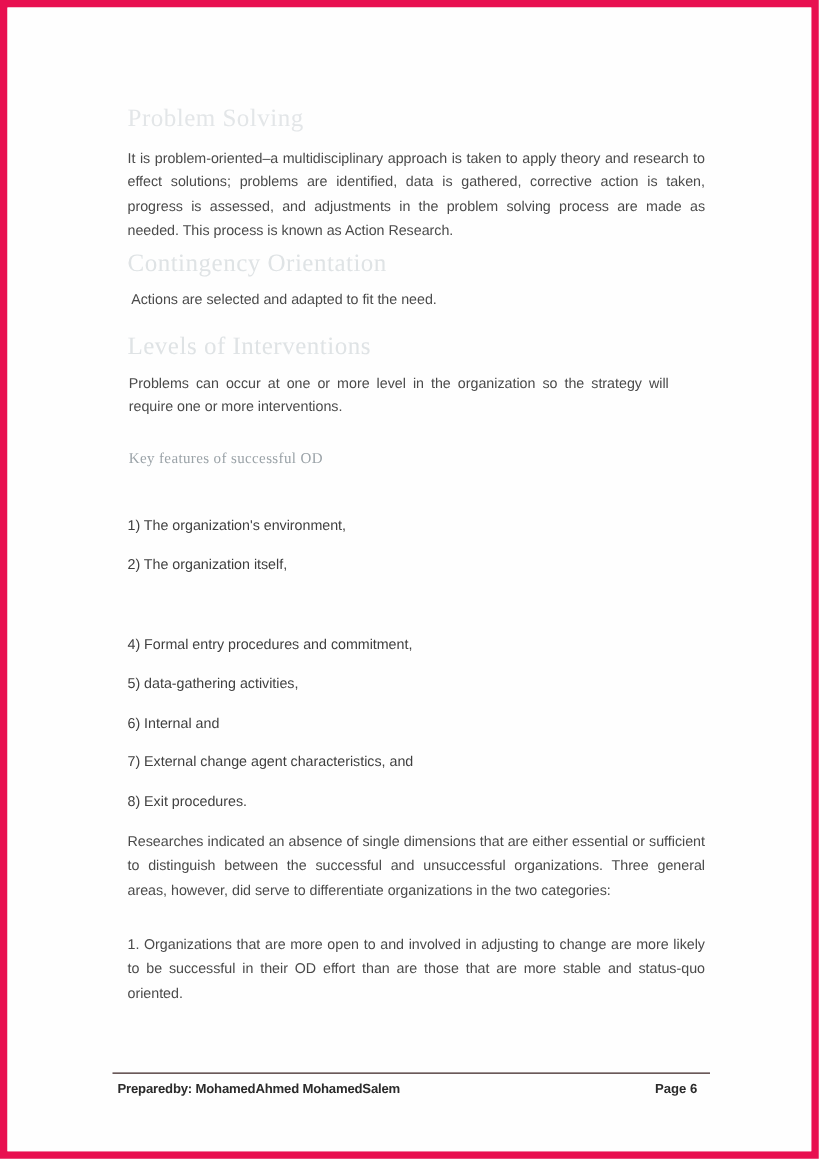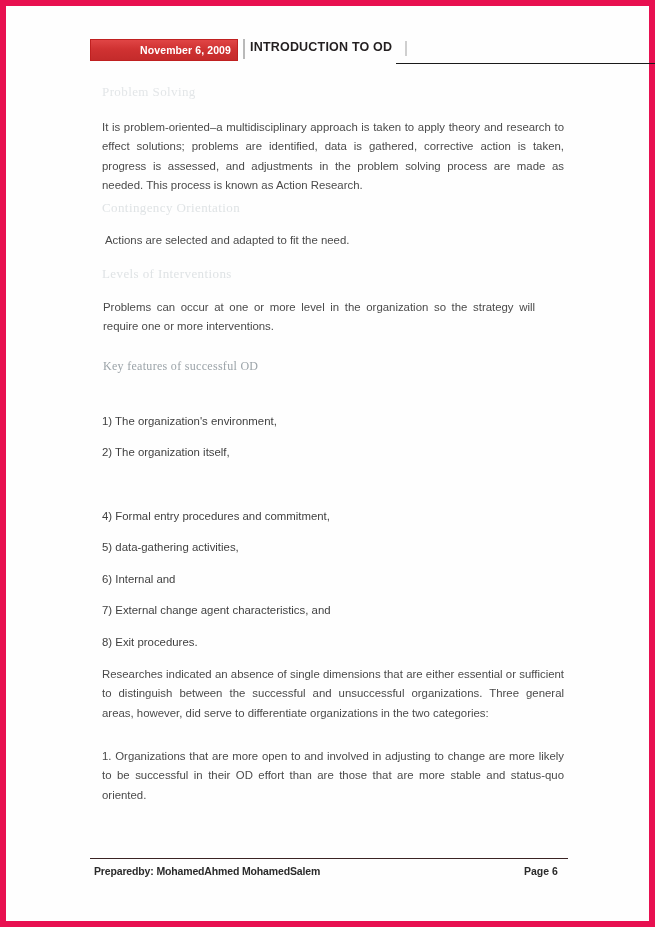--- a/index.html
+++ b/index.html
@@ -95,21 +95,21 @@
     top: 27px;
     width: 325px;
     height: 1px;
     background: #1a1a1a;
   }
 
   
   .h-ghost {
     position: absolute;
     font-family: "Liberation Serif", serif;
-    font-size: 13px;
+    font-size: 20px;
     color: #e3e6e8;
     letter-spacing: 0.4px;
     white-space: nowrap;
   }
   .h-ghost.dim {
     color: #dfe3e5;
   }
   .h-major {
     position: absolute;
     font-family: "Liberation Serif", serif;
@@ -171,29 +171,20 @@
     color: #2b2b2b;
     white-space: nowrap;
   }
 </style>
 </head>
 <body>
 
 <div id="page">
   <div id="page-inner">
 
-    <div class="header">
-      <div class="date-banner">November 6, 2009</div>
-      <div class="header-title-wrap">
-        <div class="header-bar-left"></div>
-        <div class="header-title">INTRODUCTION TO OD</div>
-        <div class="header-bar-right"></div>
-        <div class="header-rule"></div>
-      </div>
-    </div>
 
     <div class="h-ghost" style="left:96px; top:78px;">Problem Solving</div>
 
     <div class="para" style="left:96px; top:112px; width:462px;">It is problem-oriented–a multidisciplinary approach is taken to apply theory and research to effect solutions; problems are identified, data is gathered, corrective action is taken, progress is assessed, and adjustments in the problem solving process are made as needed. This process is known as Action Research.</div>
 
     <div class="h-ghost dim" style="left:96px; top:194px;">Contingency Orientation</div>
 
     <div class="para noj" style="left:99px; top:225px; width:462px;">Actions are selected and adapted to fit the need.</div>
 
     <div class="h-ghost dim" style="left:96px; top:260px;">Levels of Interventions</div>

